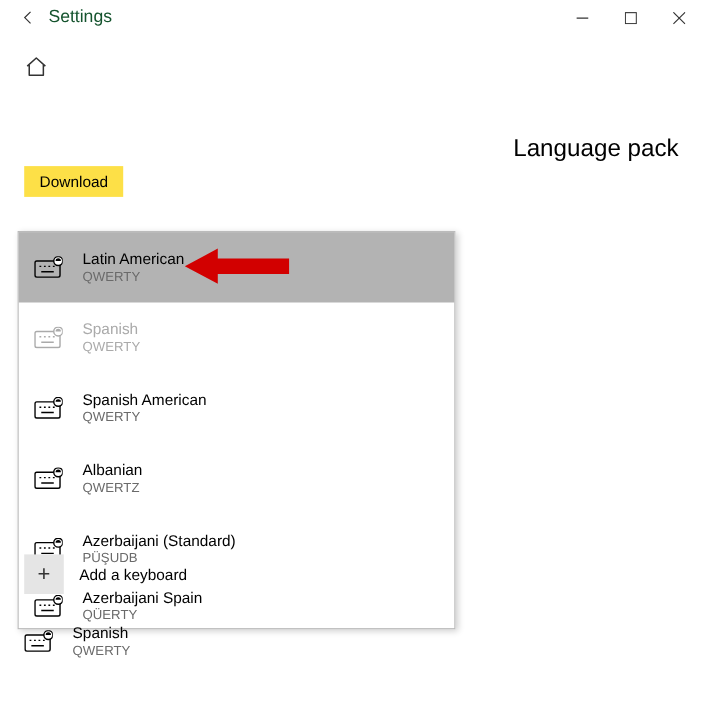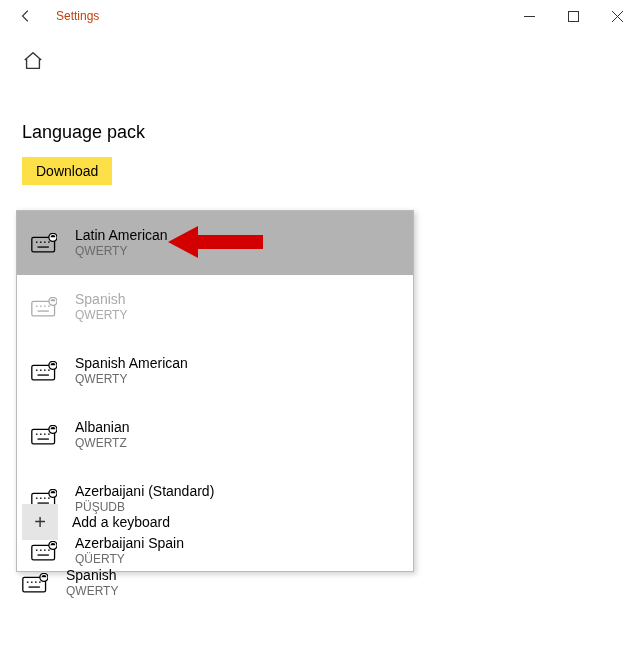--- a/index.html
+++ b/index.html
@@ -22,23 +22,23 @@
   .titlebar .back {
     width: 36px;
     display: flex;
     align-items: center;
     justify-content: center;
     font-size: 15px;
     color: #333;
     cursor: pointer;
   }
   .titlebar .title {
-    font-size: 12px;
-    color: #c2410c;
-    margin-left: 12px;
+    font-size: 16px;
+    color: #14532d;
+    margin-left: 0;
   }
   .win-controls {
     margin-left: auto;
     display: flex;
   }
   .win-controls .ctl {
     width: 44px;
     height: 32px;
     display: flex;
     align-items: center;
@@ -58,23 +58,24 @@
     color: #333;
   }
   .page-title {
     font-size: 26px;
     font-weight: 400;
   }
   .section {
     padding: 0 22px;
   }
   .section-title {
-    font-size: 18px;
+    font-size: 22px;
     margin-top: 42px;
-    margin-bottom: 14px;
+    margin-bottom: 3px;
+    text-align: right;
   }
   .download-btn {
     background: #fde047;
     border: none;
     padding: 6px 14px;
     font-size: 14px;
     cursor: pointer;
   }
   .dropdown {
     position: absolute;

